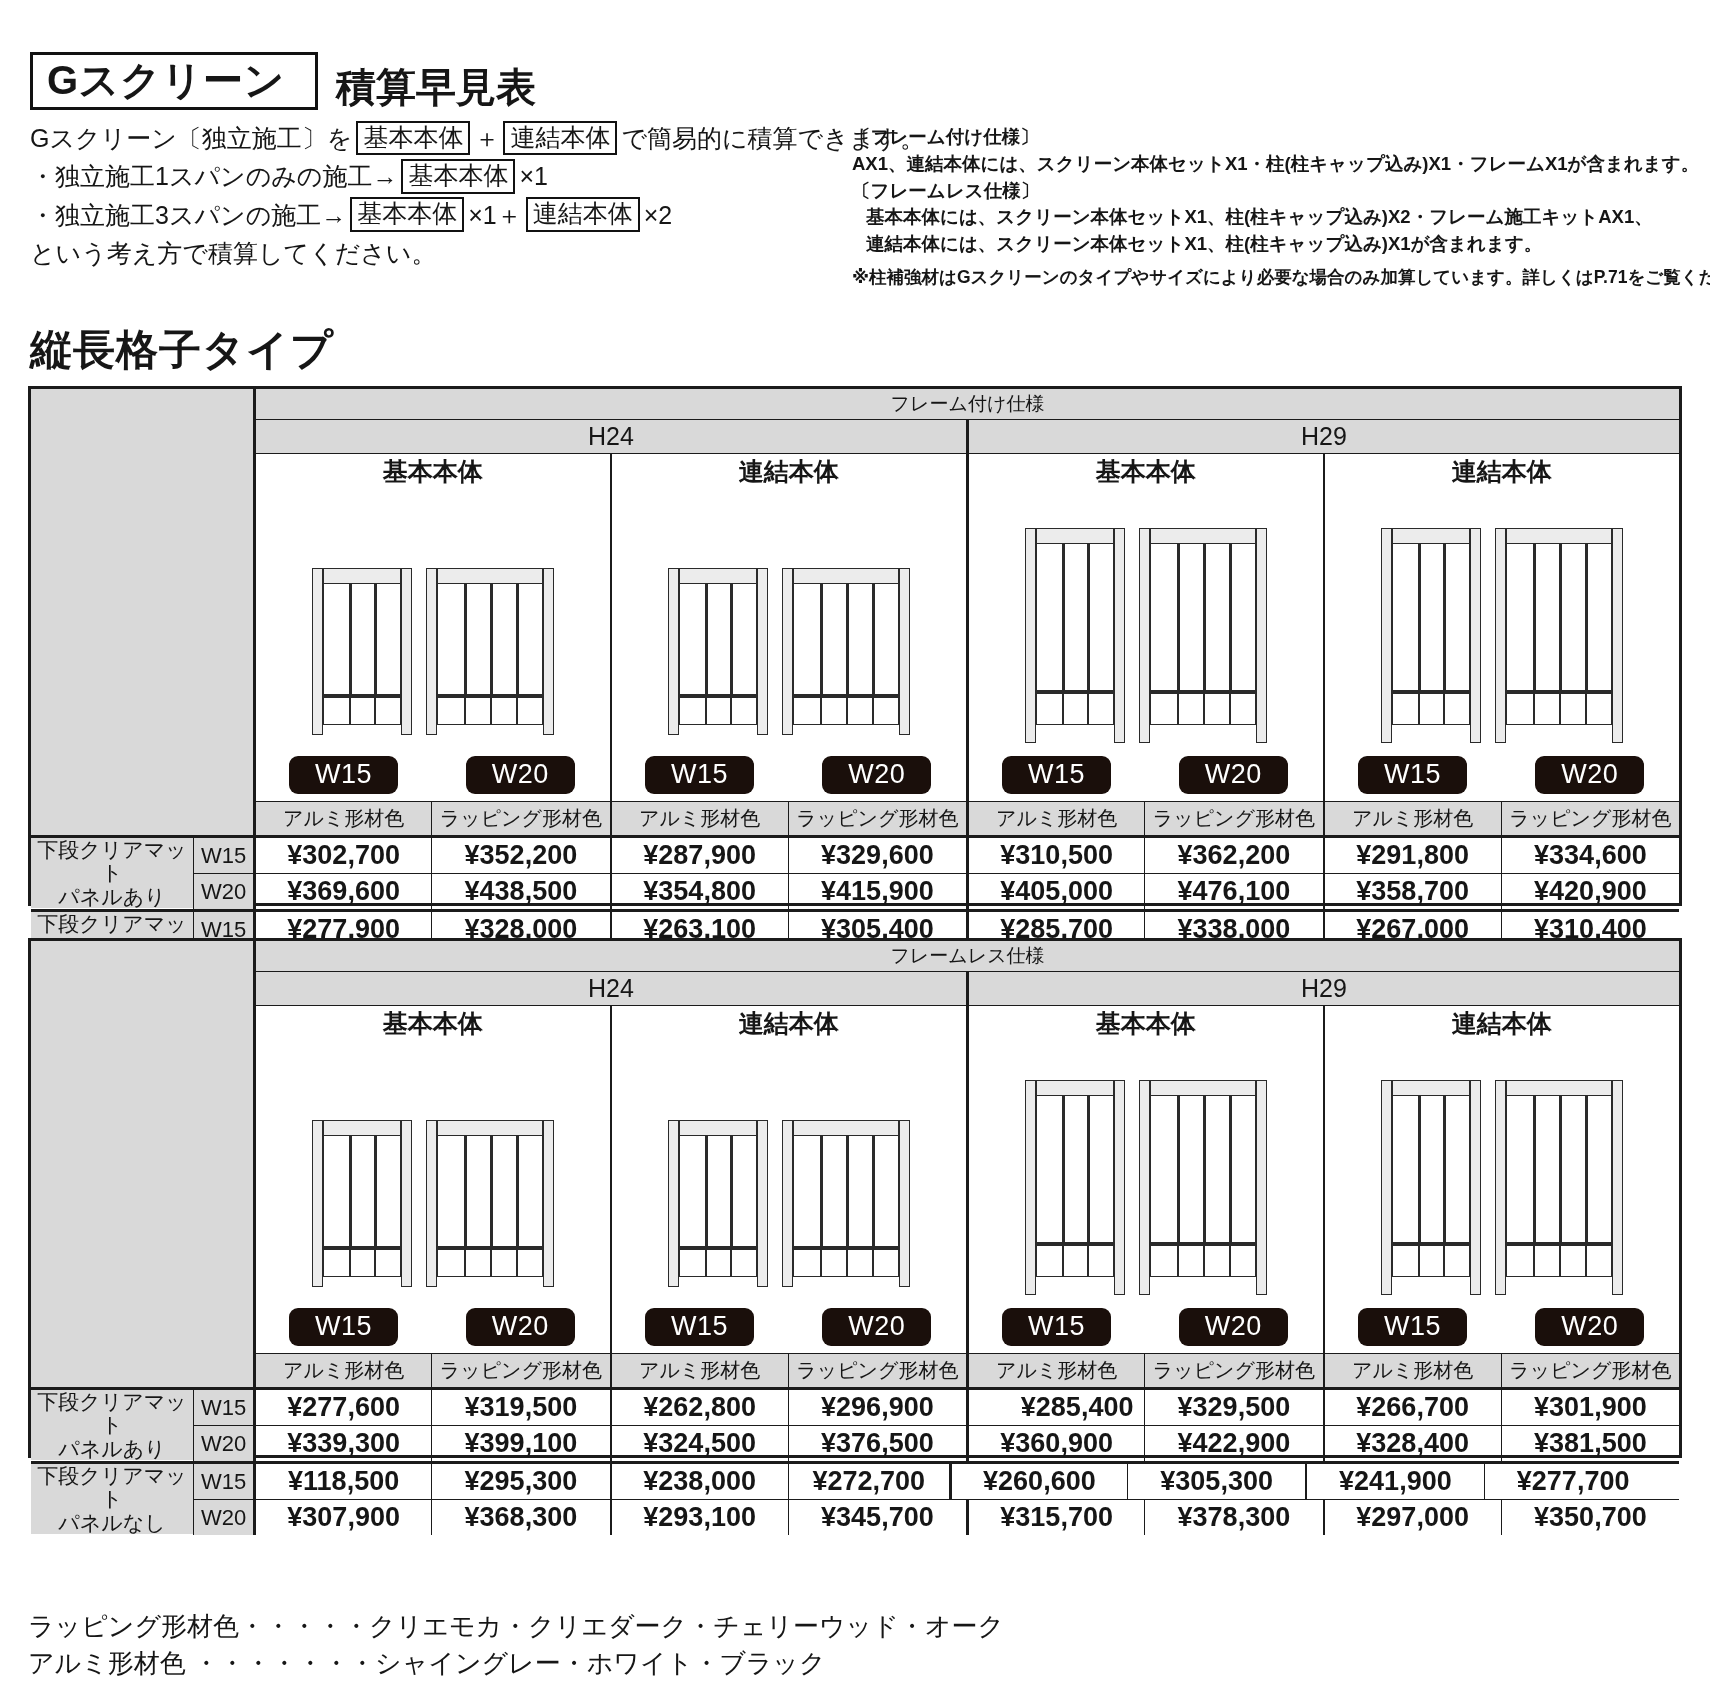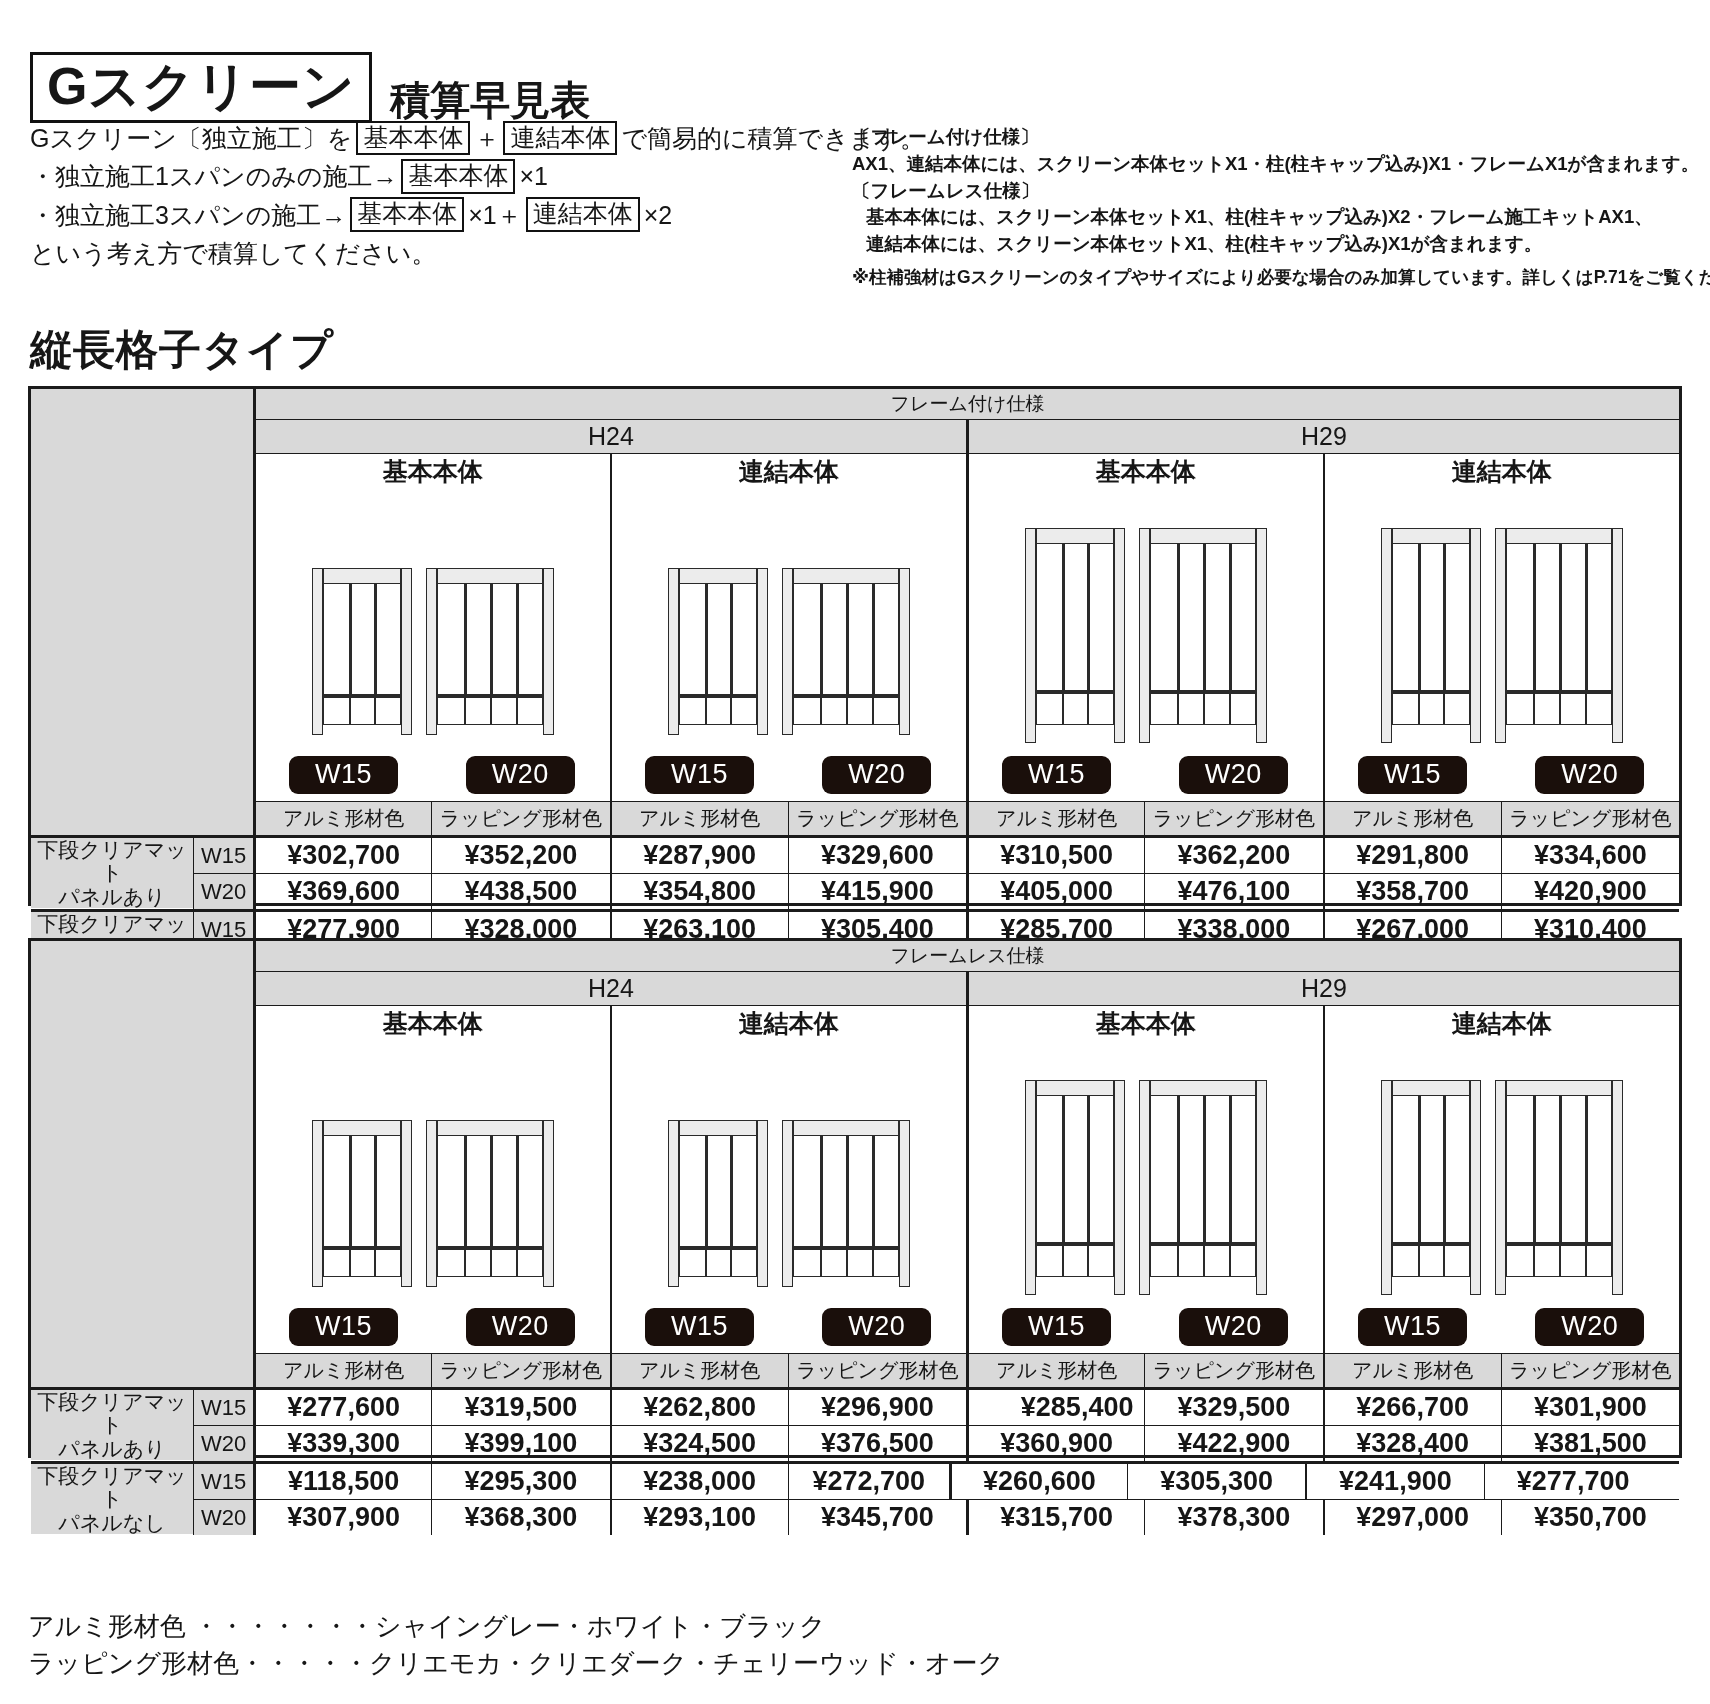--- a/index.html
+++ b/index.html
@@ -7,22 +7,22 @@
     width:1710px;height:1704px;
     font-family:"Liberation Sans","DejaVu Sans",sans-serif;
     color:#161616;
     -webkit-font-smoothing:antialiased;
   }
   .page{position:relative;width:1710px;height:1704px;padding:0;box-sizing:border-box;}
 
   
   .hdr{position:absolute;left:30px;top:52px;display:flex;align-items:flex-end;gap:18px;}
   .hdr-badge{
-    border:3px solid #111;padding:4px 14px 6px 14px;
-    font-size:52px;font-weight:bold;letter-spacing:.5px;line-height:1.05;
+    border:3px solid #111;padding:4px 30px 6px 14px;
+    font-size:40px;font-weight:bold;letter-spacing:.5px;line-height:1.05;
   }
   .hdr-title{font-size:40px;font-weight:bold;line-height:1.05;padding-bottom:2px;}
 
   
   .intro{position:absolute;left:30px;top:120px;width:820px;font-size:25px;line-height:1.45;}
   .intro .ln{white-space:nowrap;margin-bottom:2px;display:flex;align-items:center;}
   .boxed{border:2px solid #111;padding:0px 5px 1px 5px;margin:0 4px;display:inline-block;line-height:1.18;}
 
   
   .notes{position:absolute;left:852px;top:124px;width:850px;font-size:18.5px;line-height:1.45;font-weight:bold;}
@@ -620,17 +620,17 @@
             <div class="cell pricerow" style="width: 178.25px; height: 35px; border-left: 3px solid rgb(27, 27, 27);">¥315,700</div>
             <div class="cell pricerow" style="width: 178.25px; height: 35px; border-left: 1.5px solid rgb(27, 27, 27);">¥378,300</div>
             <div class="cell pricerow" style="width: 178.25px; height: 35px; border-left: 2px solid rgb(27, 27, 27);">¥297,000</div>
             <div class="cell pricerow" style="width: 178.25px; height: 35px; border-left: 1.5px solid rgb(27, 27, 27);">¥350,700</div>
           </div>
         </div>
       </div>
     </div>
 
   <div class="legend">
+    <div>ラッピング形材色・・・・・クリエモカ・クリエダーク・チェリーウッド・オーク</div>
     <div>アルミ形材色 ・・・・・・・シャイングレー・ホワイト・ブラック</div>
-    <div>ラッピング形材色・・・・・クリエモカ・クリエダーク・チェリーウッド・オーク</div>
   </div>
 
 </div>
 
 </body></html>

